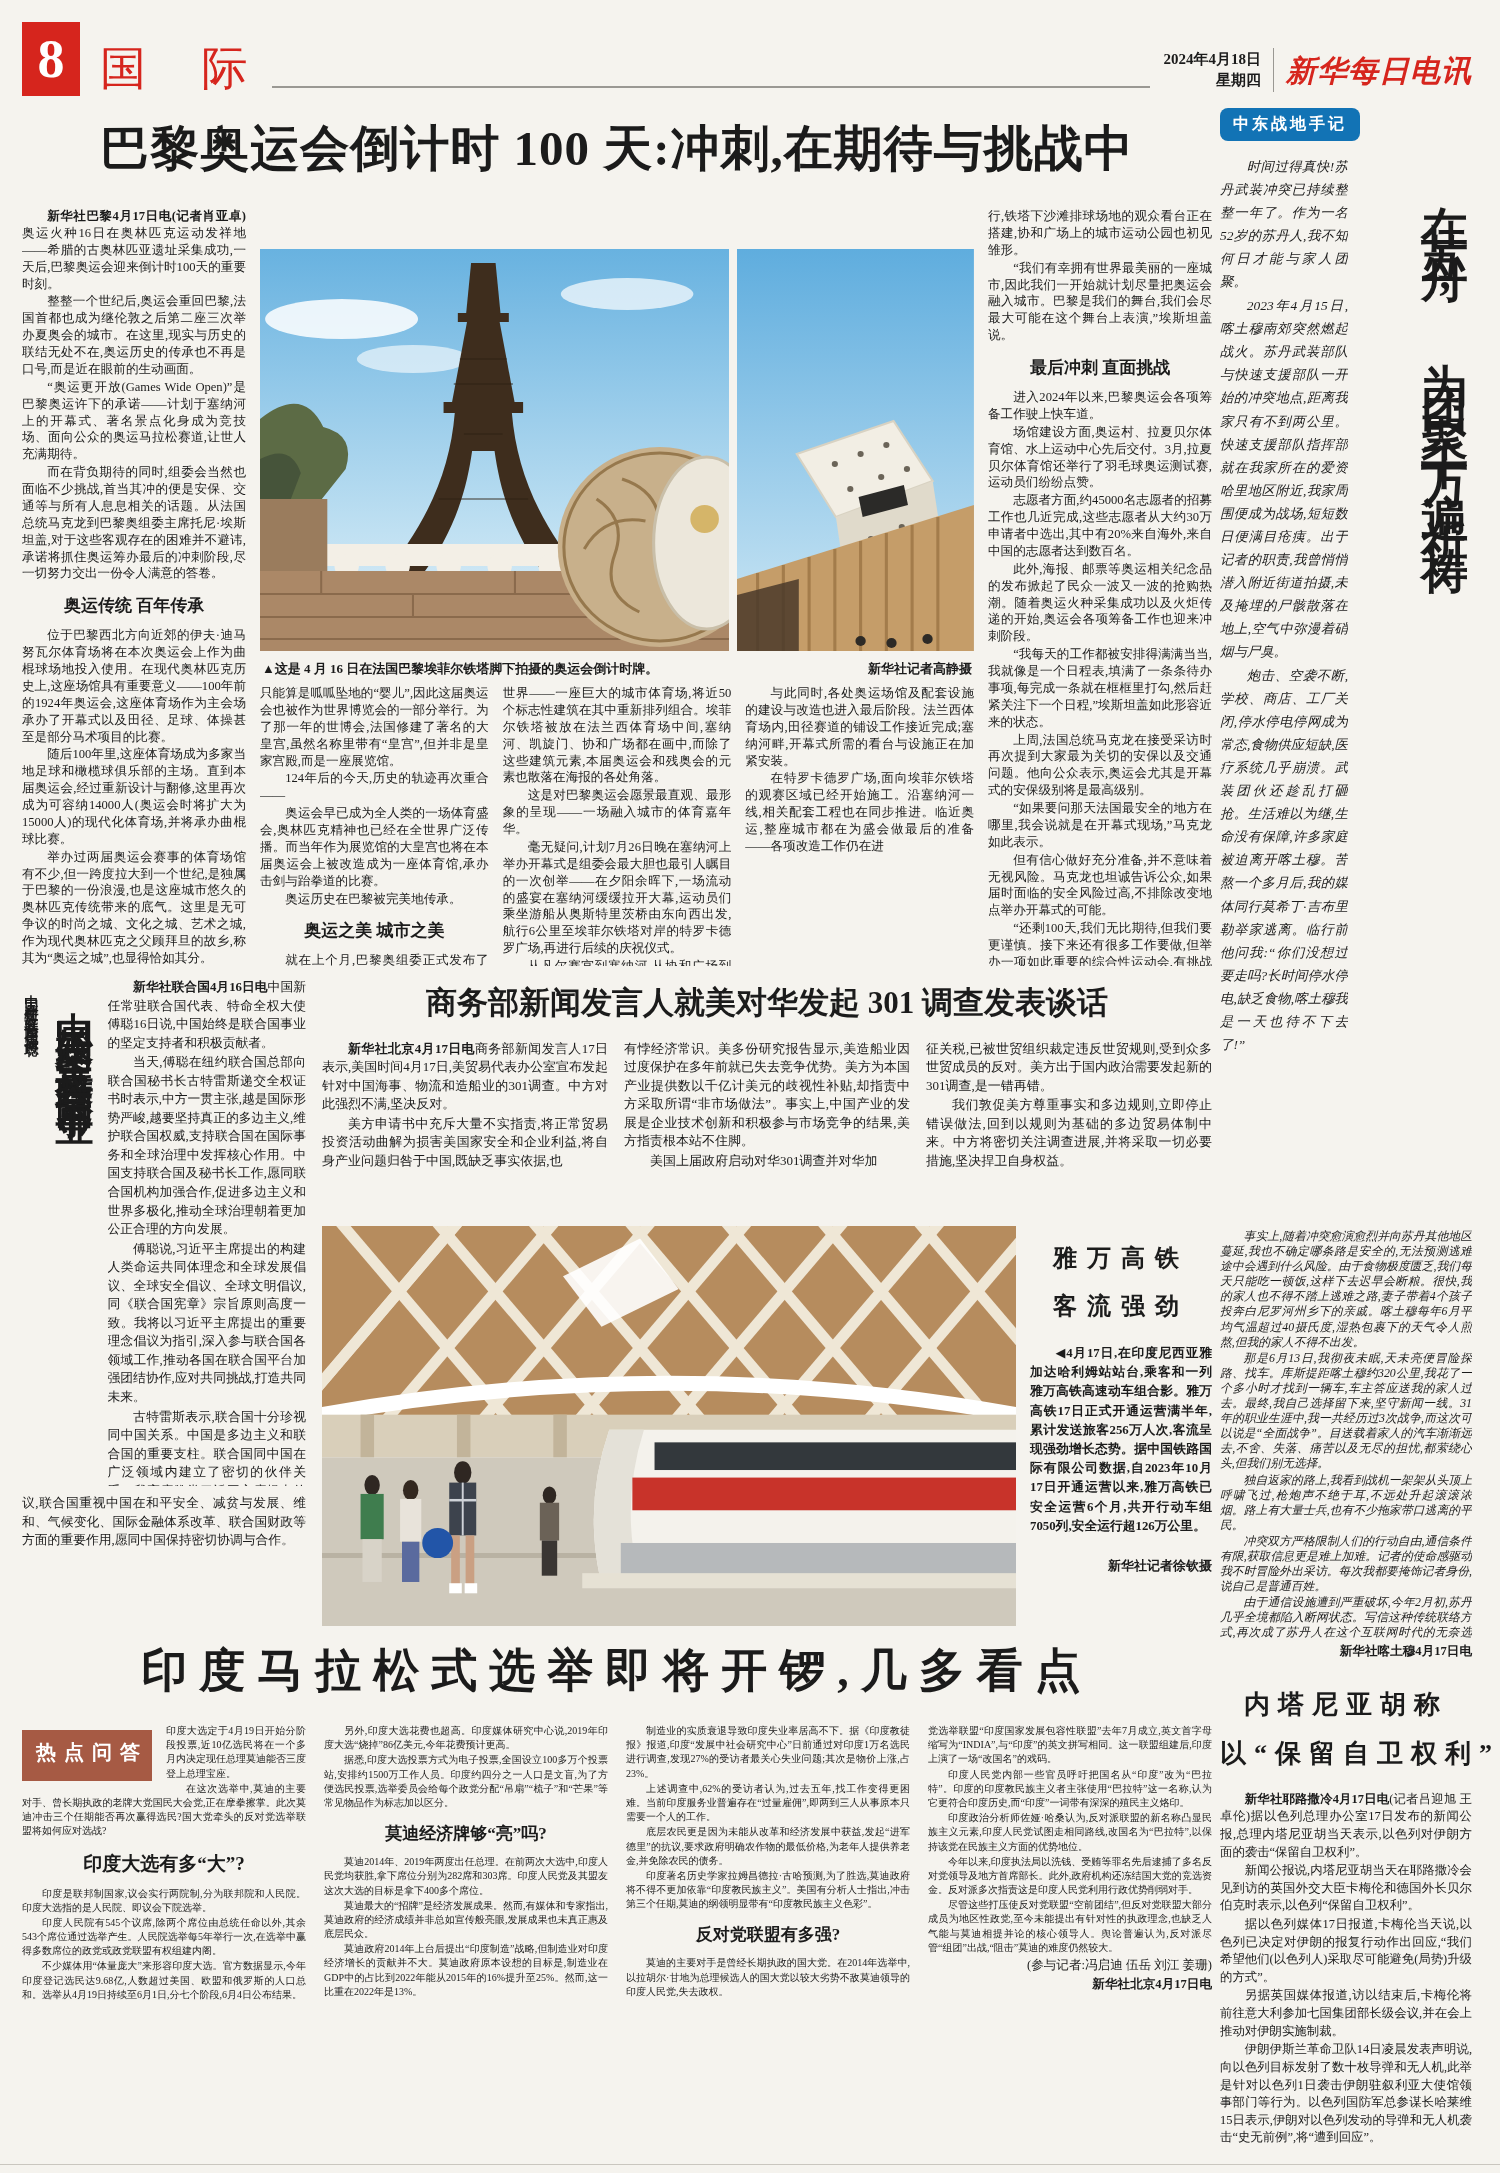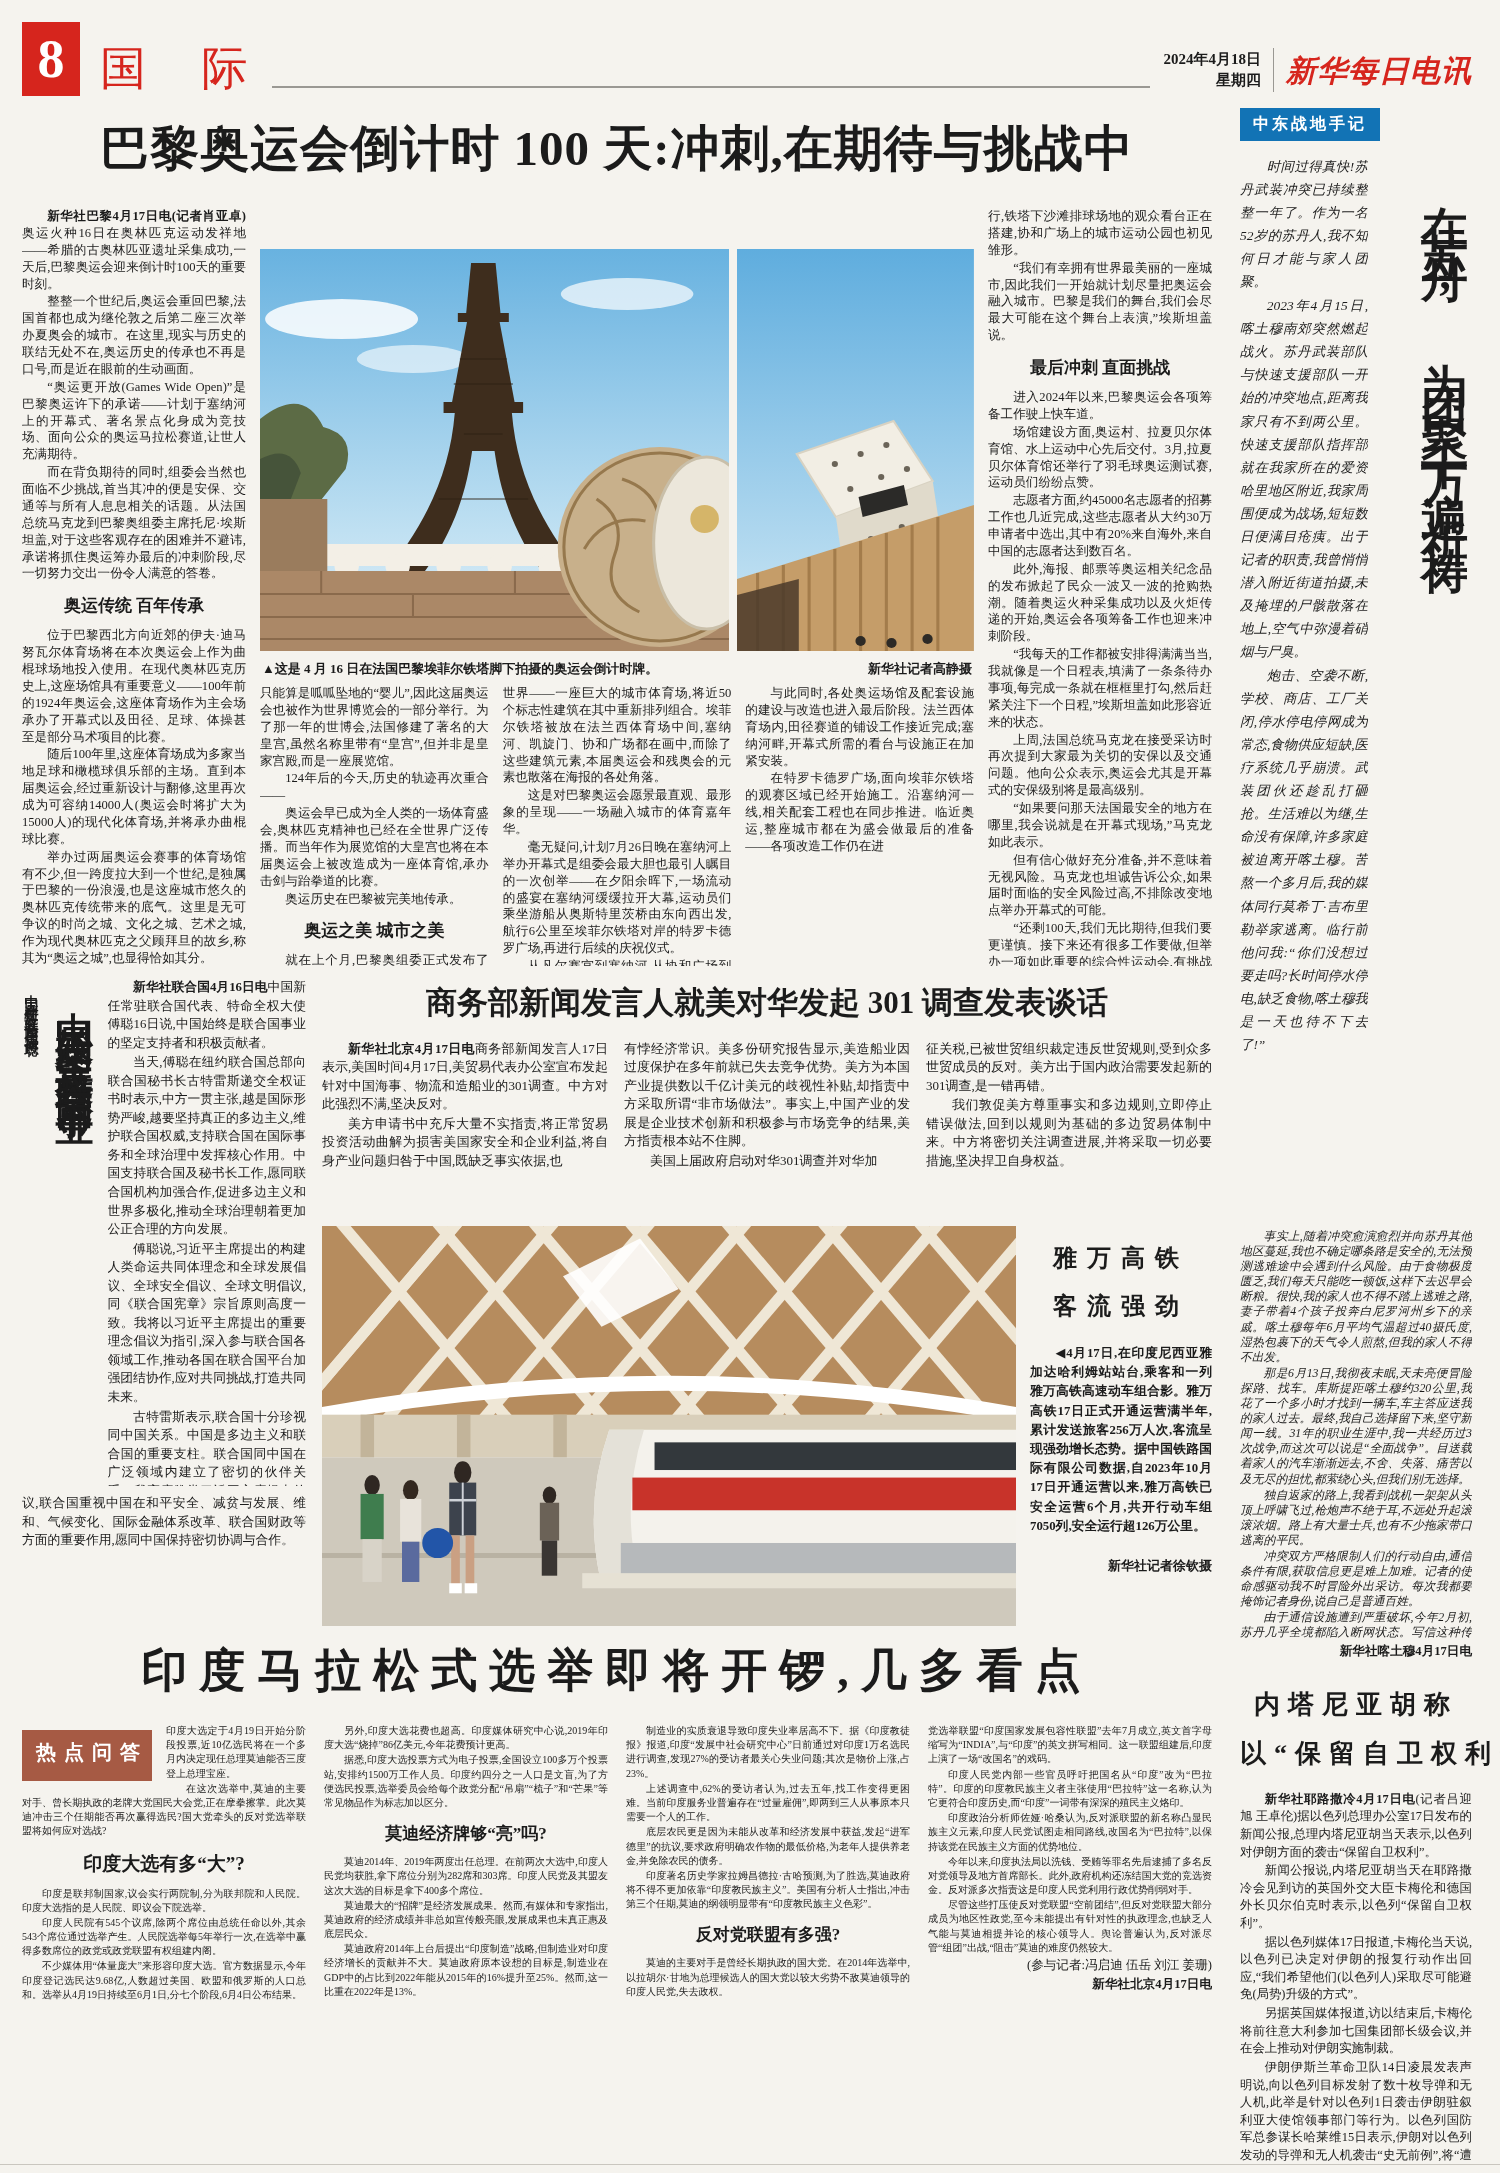--- a/index.html
+++ b/index.html
@@ -8,21 +8,21 @@
   
   .header{display:flex;align-items:flex-end;padding:18px 28px 0 22px;height:78px;}
   .pagenum{width:58px;height:74px;background:#d6251d;color:#fff;font-size:54px;font-weight:bold;
            display:flex;align-items:center;justify-content:center;}
   .section{color:#d6251d;font-size:46px;font-weight:normal;letter-spacing:22px;margin:0 0 -4px 20px;white-space:nowrap;}
   .hrule{flex:1;border-bottom:2px solid #9a9893;margin:0 14px 8px 2px;}
   .dateblock{text-align:right;font-size:15px;font-weight:bold;line-height:1.45;margin-bottom:4px;white-space:nowrap;}
   .vsep{width:1px;background:#9a9893;height:44px;margin:0 12px 4px 12px;}
   .masthead{color:#d6251d;font-size:30px;font-weight:bold;font-style:italic;margin-bottom:4px;white-space:nowrap;letter-spacing:1px;}
   
-  .bodywrap{display:flex;gap:28px;padding:0 28px 0 22px;}
+  .bodywrap{display:flex;gap:8px;padding:0 28px 0 22px;}
   .maincol{width:1190px;}
   .rail{flex:1;min-width:0;}
   
   .para{font-size:12.6px;line-height:1.34;text-align:justify;text-indent:2em;margin:0 0 1px 0;}
   .para.cont{text-indent:0;}
   .para b{font-weight:bold;}
   .subhead{text-align:center;font-size:17px;font-weight:bold;margin:12px 0 10px 0;}
   .credit{text-align:right;font-size:12.6px;margin:2px 0 0 0;}
   .credit.bold{font-weight:bold;}
   .col{overflow:hidden;}
@@ -67,21 +67,21 @@
   .india-cols{display:flex;gap:18px;height:418px;}
   .india-c1{width:336px;flex:0 0 336px;}
   .india-c1 .para{font-size:15.4px;line-height:1.5;}
   .india-c1 .subhead{font-size:19px;}
   .india-cols .col{flex:1;}
   .india-cols .col .para{font-size:10px;line-height:1.42;}
   .qa-box{float:left;background:#a65a44;color:#fff;font-size:20px;font-weight:bold;letter-spacing:8px;
           padding:9px 4px 15px 14px;margin:6px 14px 8px 0;}
   
   .sudan-tag{display:inline-block;background:#1273b5;color:#fff;font-size:16px;font-weight:bold;
-             letter-spacing:3px;padding:6px 13px;margin:12px 0 14px 0;}
+             letter-spacing:3px;padding:6px 13px;margin:12px 0 14px 0;border-radius:8px;}
   .sudan-top{display:flex;gap:12px;height:1068px;}
   .sudan-narrow{width:128px;flex:0 0 128px;overflow:hidden;}
   .sudan-narrow .para{font-size:13.4px;line-height:1.72;font-style:italic;}
   .sudan-headline{flex:1;font-size:47px;font-weight:bold;letter-spacing:26px;line-height:1.15;padding-top:14px;}
   .sudan-full{height:412px;overflow:hidden;margin-top:6px;}
   .sudan-full .para{font-size:11.8px;line-height:1.28;font-style:italic;}
   .netanyahu{margin-top:20px;}
   .net-headline{font-size:26px;font-weight:bold;text-align:center;letter-spacing:8px;line-height:1.9;margin:0 0 12px 0;white-space:nowrap;}
   .net-body{height:370px;overflow:hidden;}
   .net-body .para{font-size:12.4px;line-height:1.42;}

